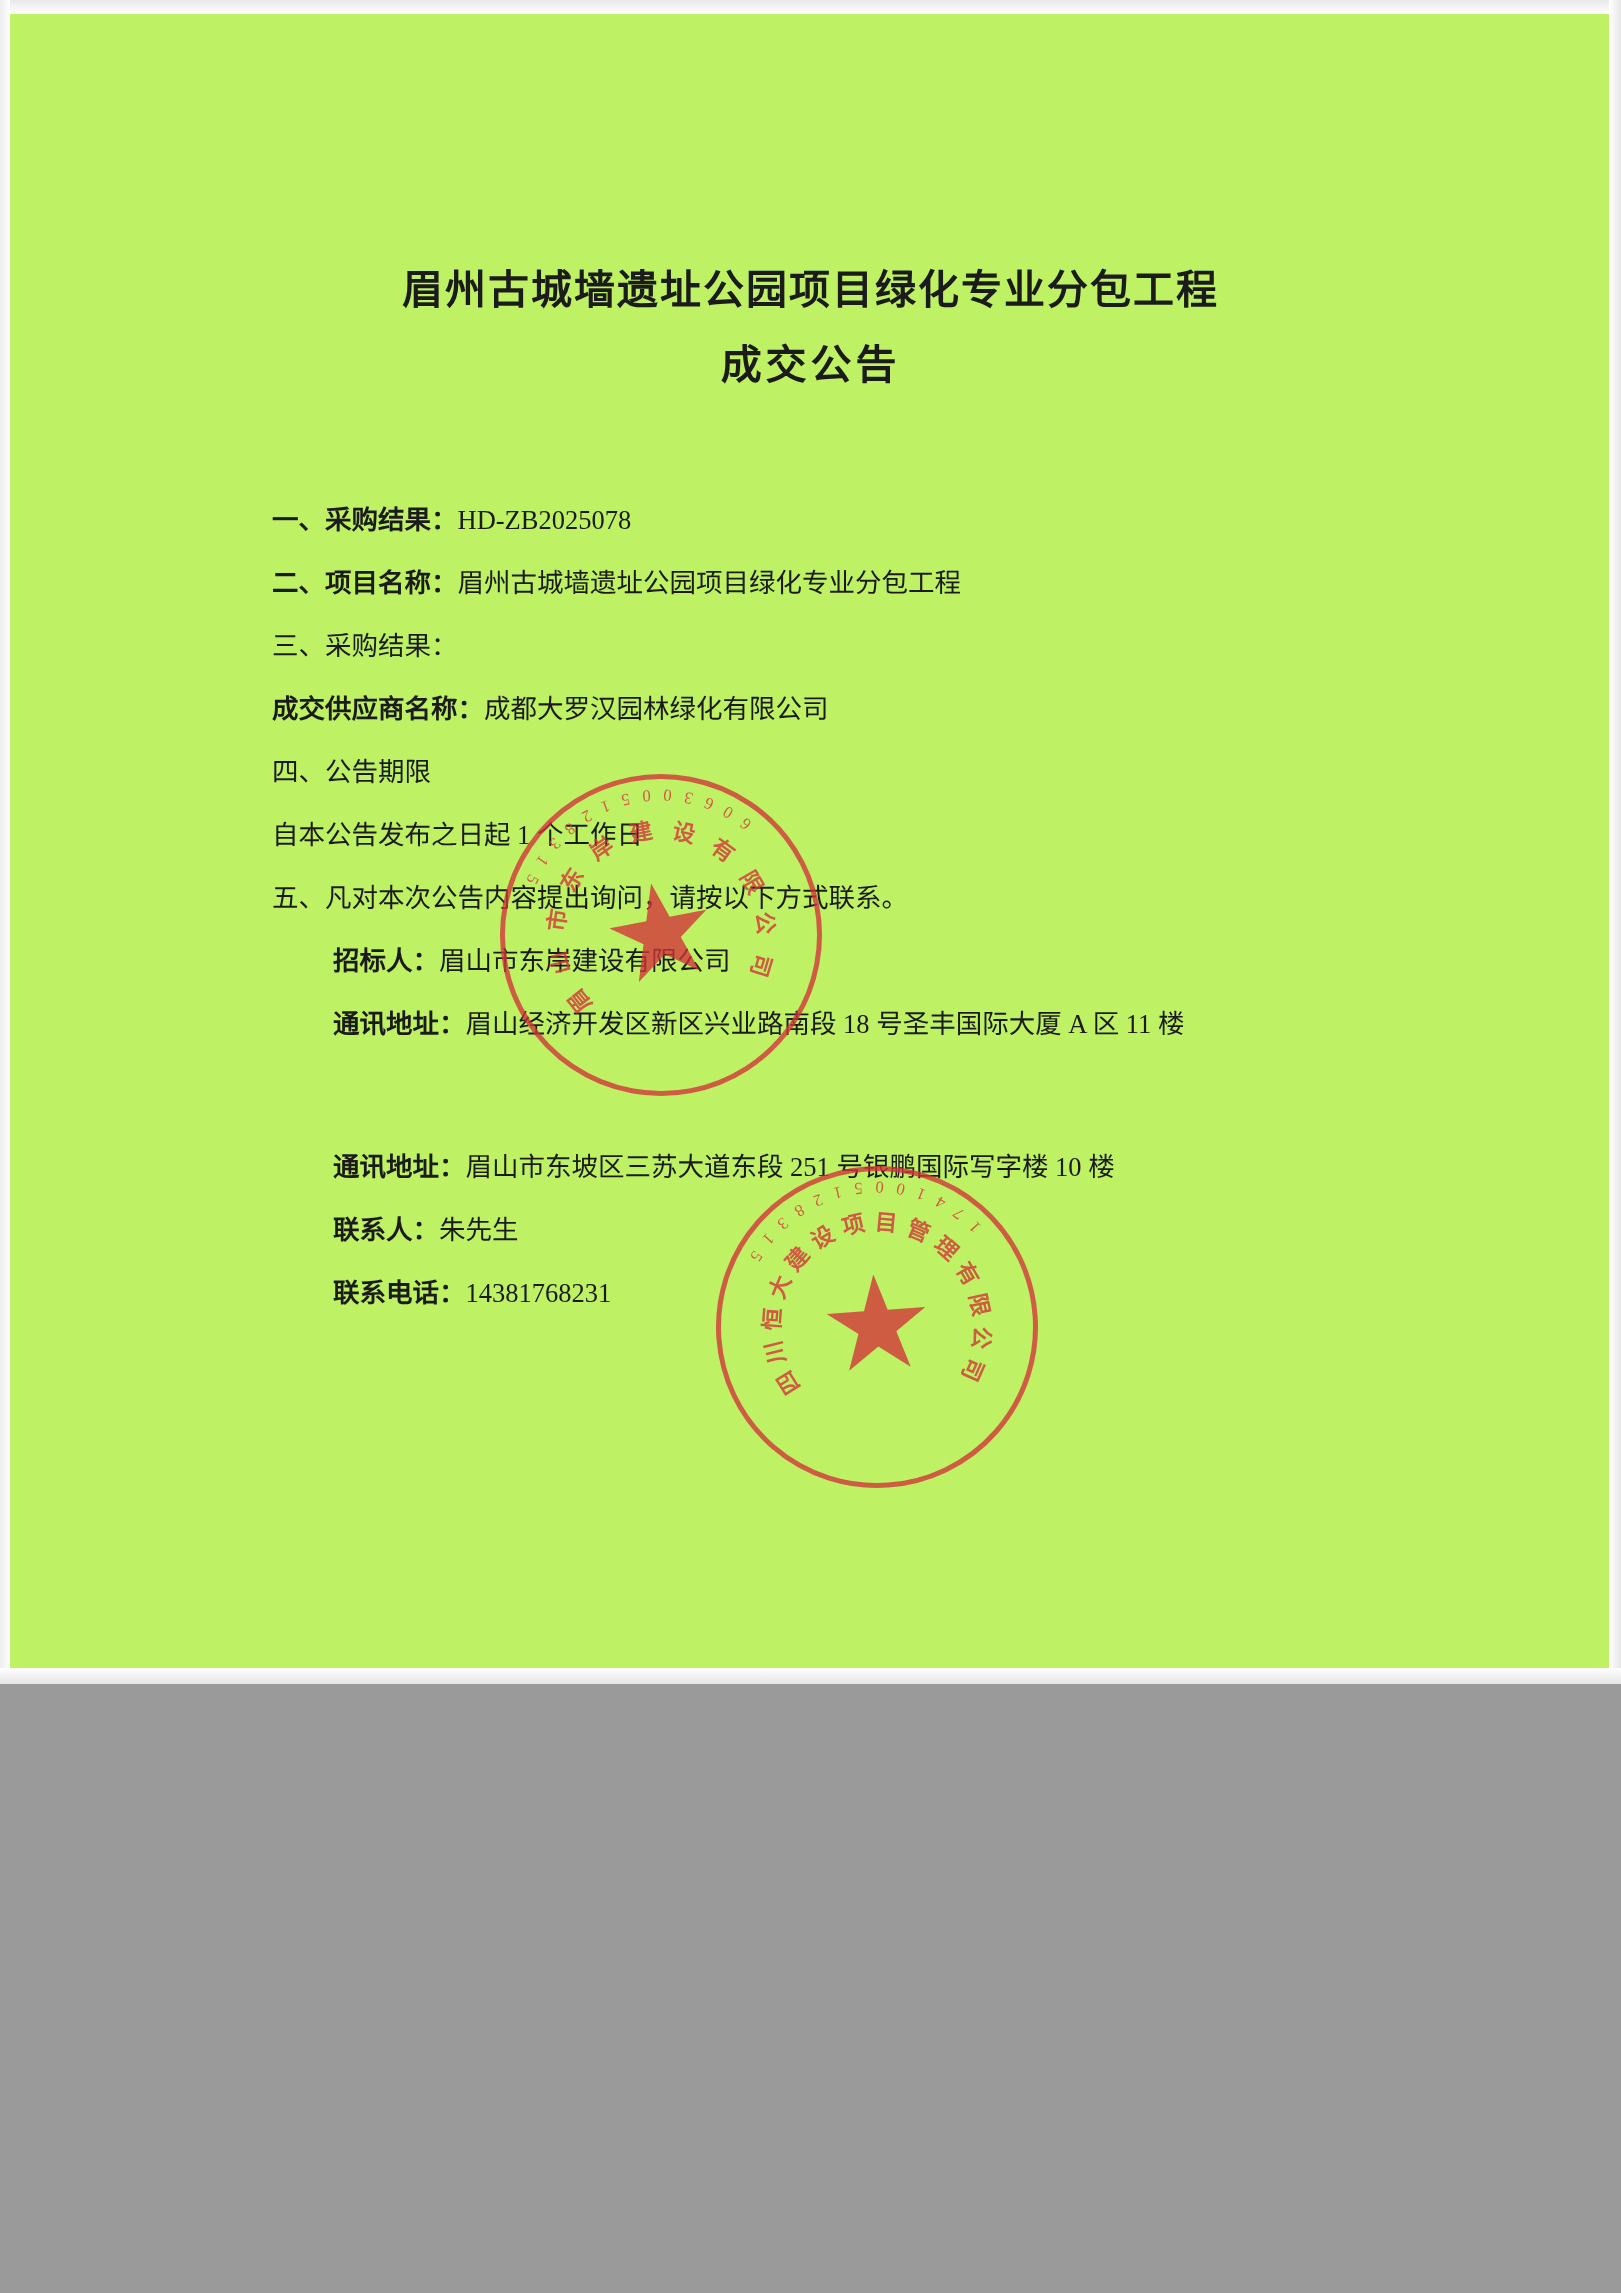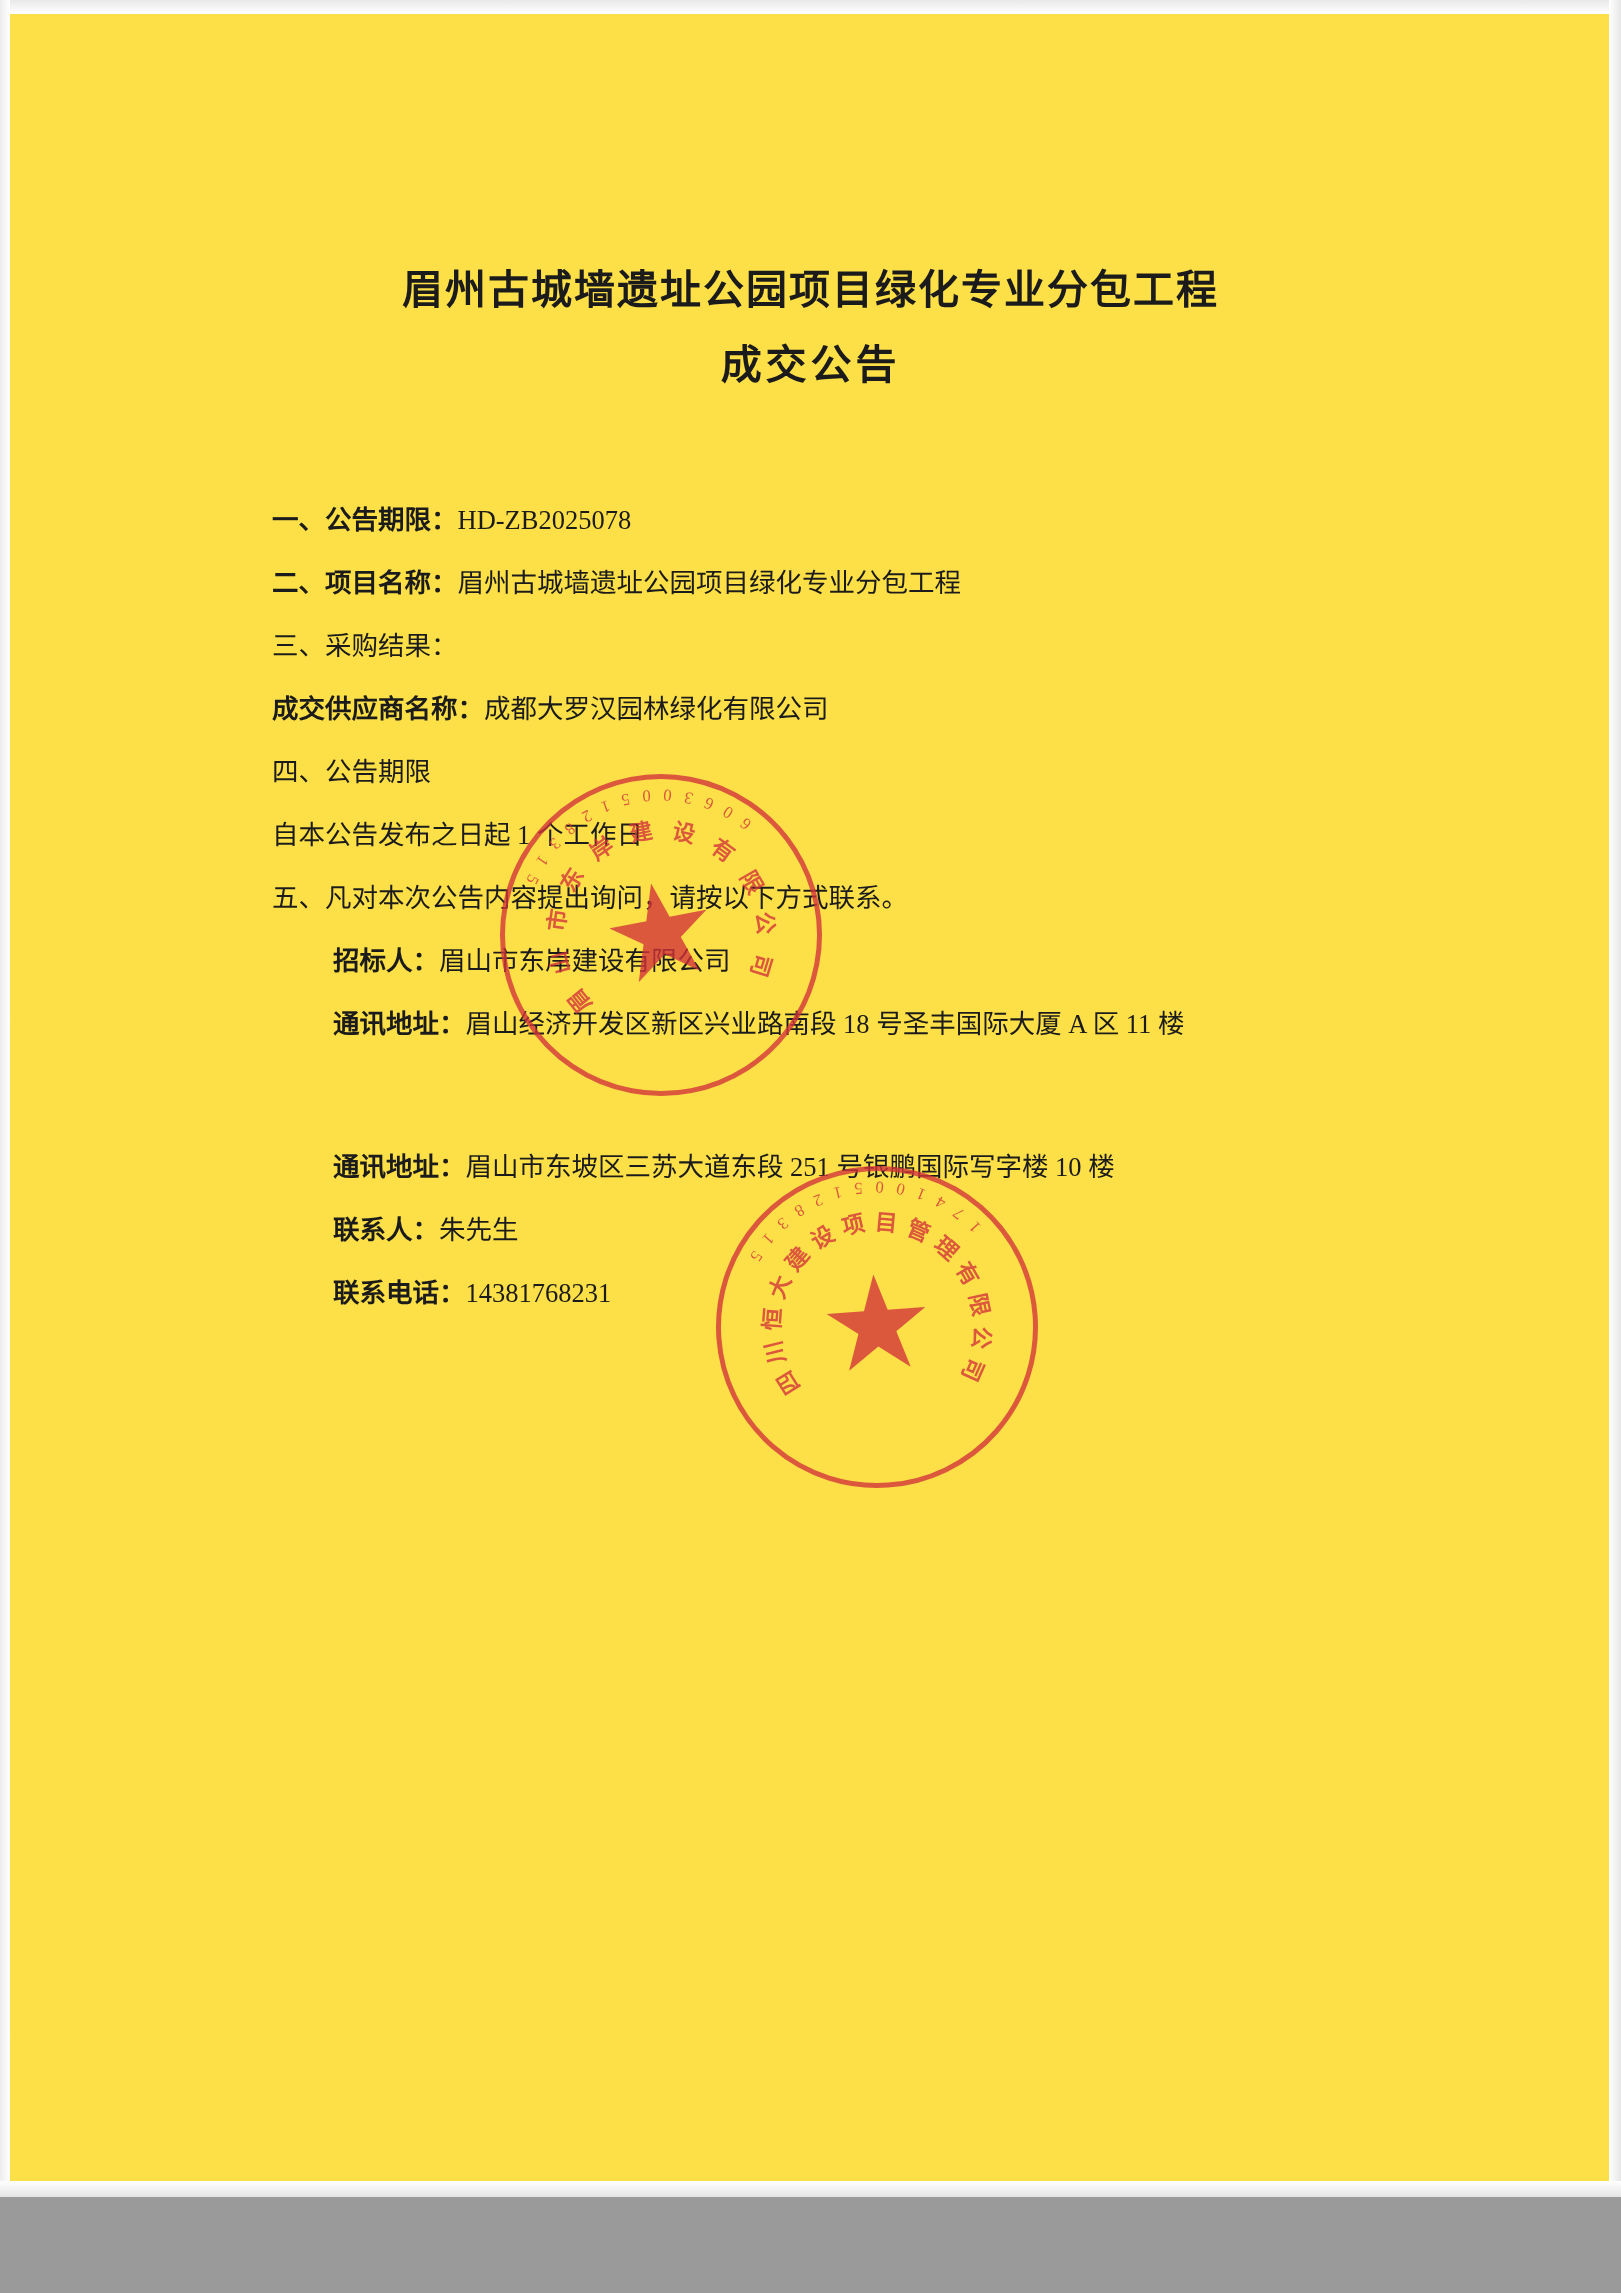--- a/index.html
+++ b/index.html
@@ -3,22 +3,22 @@
 <meta charset="utf-8">
 <style>
   html, body {
     margin: 0;
     padding: 0;
     background: #9a9a9a;
   }
   .page {
     position: relative;
     width: 1621px;
-    height: 2197px;
-    background: #fde047;
+    height: 1684px;
+    background: #bef264;
     overflow: hidden;
     font-family: "Liberation Serif", "DejaVu Serif", serif;
     color: #1b1b1b;
   }
   
   .scan-edge-top {
     position: absolute;
     top: 0; left: 0; right: 0;
     height: 13.7px;
     background: linear-gradient(to bottom, #e9e9e9, #ffffff);
@@ -169,21 +169,21 @@
   <div class="content">
 
     <div class="title-block">
       <div class="title-line1">眉州古城墙遗址公园项目绿化专业分包工程</div>
       <div class="title-line2">成交公告</div>
     </div>
 
     <div class="body-block">
 
       <div class="line">
-        <span class="lbl">一、公告期限：</span><span class="val">HD-ZB2025078</span>
+        <span class="lbl">一、采购结果：</span><span class="val">HD-ZB2025078</span>
       </div>
 
       <div class="line">
         <span class="lbl">二、项目名称：</span><span class="val">眉州古城墙遗址公园项目绿化专业分包工程</span>
       </div>
 
       <div class="line bold">三、采购结果：</div>
 
       <div class="line">
         <span class="lbl">成交供应商名称：</span><span class="val">成都大罗汉园林绿化有限公司</span>

